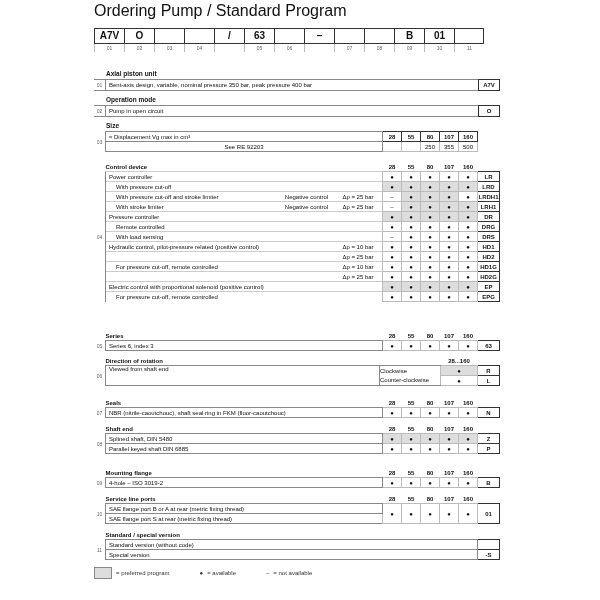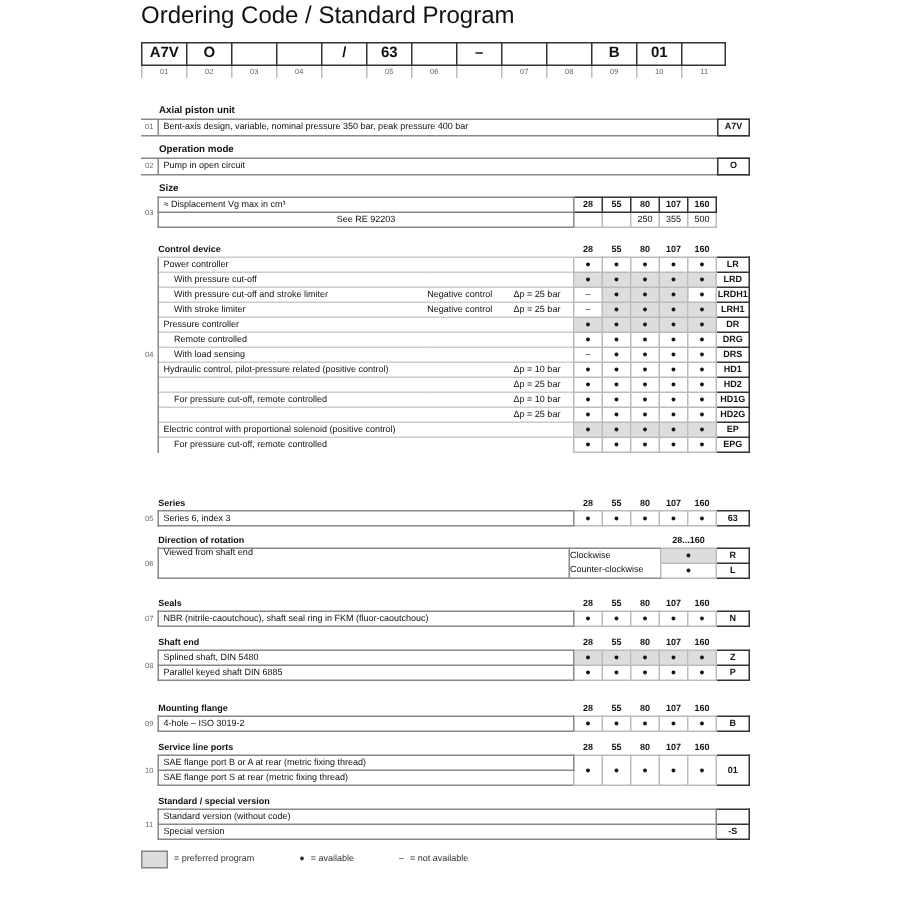--- a/index.html
+++ b/index.html
@@ -21,21 +21,21 @@
   .dotcell { width:18px; border:1px solid #bbb; }
   .shade { background:#ddd; }
   .ccode { width:21px; border:1px solid #333 !important; font-weight:bold; }
   .legend { position:absolute; left:94px; top:567px; display:flex; align-items:center; font-size:6px; color:#333; }
   .legbox { width:16px; height:10px; background:#ddd; border:1px solid #888; margin-right:4px; }
 </style>
 </head>
 <body>
 
 <div class="page">
-  <div class="title">Ordering Code / Standard Program</div>
+  <div class="title">Ordering Pump / Standard Program</div>
   <div class="code-strip" id="strip">
       <div class="code-cell">
         <div class="code-box">A7V</div>
         <div class="code-num">01</div>
       </div>
       <div class="code-cell">
         <div class="code-box">O</div>
         <div class="code-num">02</div>
       </div>
       <div class="code-cell">

